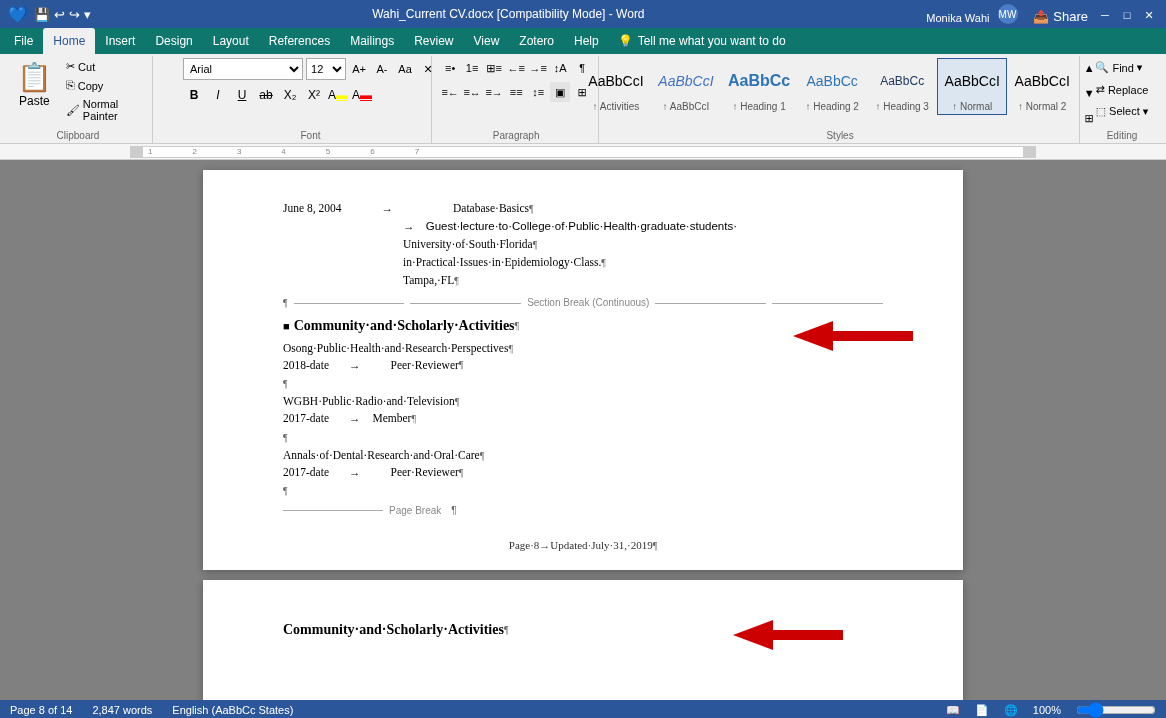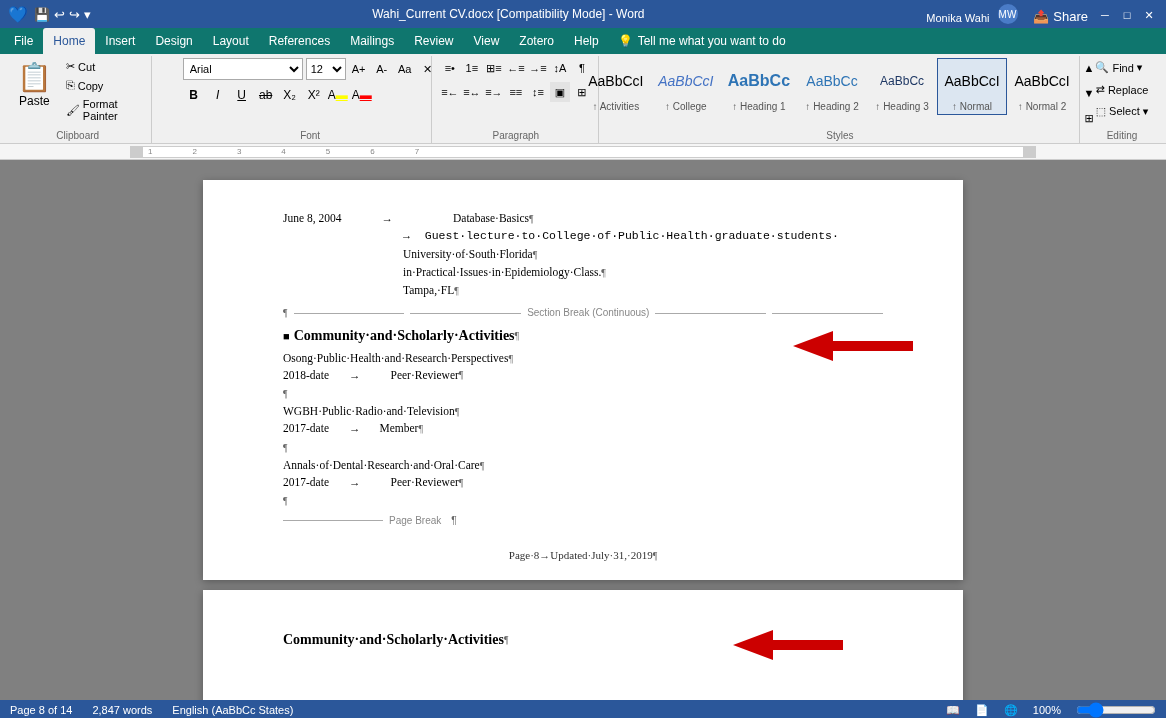--- a/index.html
+++ b/index.html
@@ -180,21 +180,21 @@
     }
 
     
     .doc-area {
       background: #808080;
       overflow-y: auto;
       height: calc(718px - 28px - 26px - 88px - 16px - 20px);
       display: flex;
       flex-direction: column;
       align-items: center;
-      padding: 20px 0;
+      padding: 10px 0;
     }
 
     
     .page {
       background: white;
       width: 760px;
       min-height: 400px;
       box-shadow: 0 2px 8px rgba(0,0,0,0.3);
       padding: 30px 80px;
       margin-bottom: 10px;
@@ -295,21 +295,21 @@
         <div class="small-btn">
           <span>✂</span>
           <span>Cut</span>
         </div>
         <div class="small-btn">
           <span>⎘</span>
           <span>Copy</span>
         </div>
         <div class="small-btn">
           <span>🖌</span>
-          <span>Format Painter</span>
+          <span>Normal Painter</span>
         </div>
       </div>
     </div>
     <div class="ribbon-group-label">Clipboard</div>
   </div>
 
   <div class="ribbon-group font-group">
     <div class="ribbon-group-content" style="flex-direction:column;">
       <div class="font-row">
         <select class="font-select">
@@ -363,21 +363,21 @@
 
   <div class="ribbon-group styles-group">
     <div class="ribbon-group-content">
       <div class="styles-gallery">
         <div class="style-item">
           <div class="style-preview" style="font-size:14px;">AaBbCcI</div>
           <div class="style-label">↑ Activities</div>
         </div>
         <div class="style-item">
           <div class="style-preview" style="font-size:14px;font-style:italic;color:#4472c4;">AaBbCcI</div>
-          <div class="style-label">↑ College</div>
+          <div class="style-label">↑ AaBbCcI</div>
         </div>
         <div class="style-item">
           <div class="style-preview" style="font-size:16px;color:#2e74b5;font-weight:bold;">AaBbCc</div>
           <div class="style-label">↑ Heading 1</div>
         </div>
         <div class="style-item">
           <div class="style-preview" style="font-size:14px;color:#2e74b5;">AaBbCc</div>
           <div class="style-label">↑ Heading 2</div>
         </div>
         <div class="style-item">
@@ -442,21 +442,21 @@
   <div class="page">
     <div class="page-content">
 
       <div style="display:flex; align-items:baseline; margin-bottom:2px; font-family:'Times New Roman',serif; font-size:11.5px;">
         <span>June 8, 2004</span>
         <span style="margin-left:40px;">→</span>
         <span style="margin-left:60px;">Database·Basics</span>
         <span class="para-mark">¶</span>
       </div>
 
-      <div style="margin-left:120px; font-family:Liberation Mono, monospace; font-size:11.5px; margin-bottom:2px;">
+      <div style="margin-left:120px; font-family:Liberation Sans, sans-serif; font-size:11.5px; margin-bottom:2px;">
         <span>→</span>
         <span style="margin-left:8px;">Guest·lecture·to·College·of·Public·Health·graduate·students·</span>
       </div>
       <div style="margin-left:120px; font-family:'Times New Roman',serif; font-size:11.5px; margin-bottom:2px;">
         <span>University·of·South·Florida</span><span class="para-mark">¶</span>
       </div>
       <div style="margin-left:120px; font-family:'Times New Roman',serif; font-size:11.5px; margin-bottom:2px;">
         <span>in·Practical·Issues·in·Epidemiology·Class.</span><span class="para-mark">¶</span>
       </div>
       <div style="margin-left:120px; font-family:'Times New Roman',serif; font-size:11.5px; margin-bottom:4px;">
@@ -498,21 +498,21 @@
       <div style="font-family:'Times New Roman',serif; font-size:11.5px; margin-bottom:2px;">
         <span class="para-mark">¶</span>
       </div>
 
       <div style="font-family:'Times New Roman',serif; font-size:11.5px; margin-bottom:1px;">
         <span>WGBH·Public·Radio·and·Television</span><span class="para-mark">¶</span>
       </div>
       <div style="font-family:'Times New Roman',serif; font-size:11.5px; margin-bottom:2px; display:flex; align-items:baseline;">
         <span>2017-date</span>
         <span style="margin-left:20px;">→</span>
-        <span style="margin-left:19px;">Member</span>
+        <span style="margin-left:12px;">Member</span>
           <span class="para-mark">¶</span>
       </div>
       <div style="font-family:'Times New Roman',serif; font-size:11.5px; margin-bottom:2px;">
         <span class="para-mark">¶</span>
       </div>
 
       <div style="font-family:'Times New Roman',serif; font-size:11.5px; margin-bottom:1px;">
         <span>Annals·of·Dental·Research·and·Oral·Care</span><span class="para-mark">¶</span>
       </div>
       <div style="font-family:'Times New Roman',serif; font-size:11.5px; margin-bottom:2px; display:flex; align-items:baseline;">

